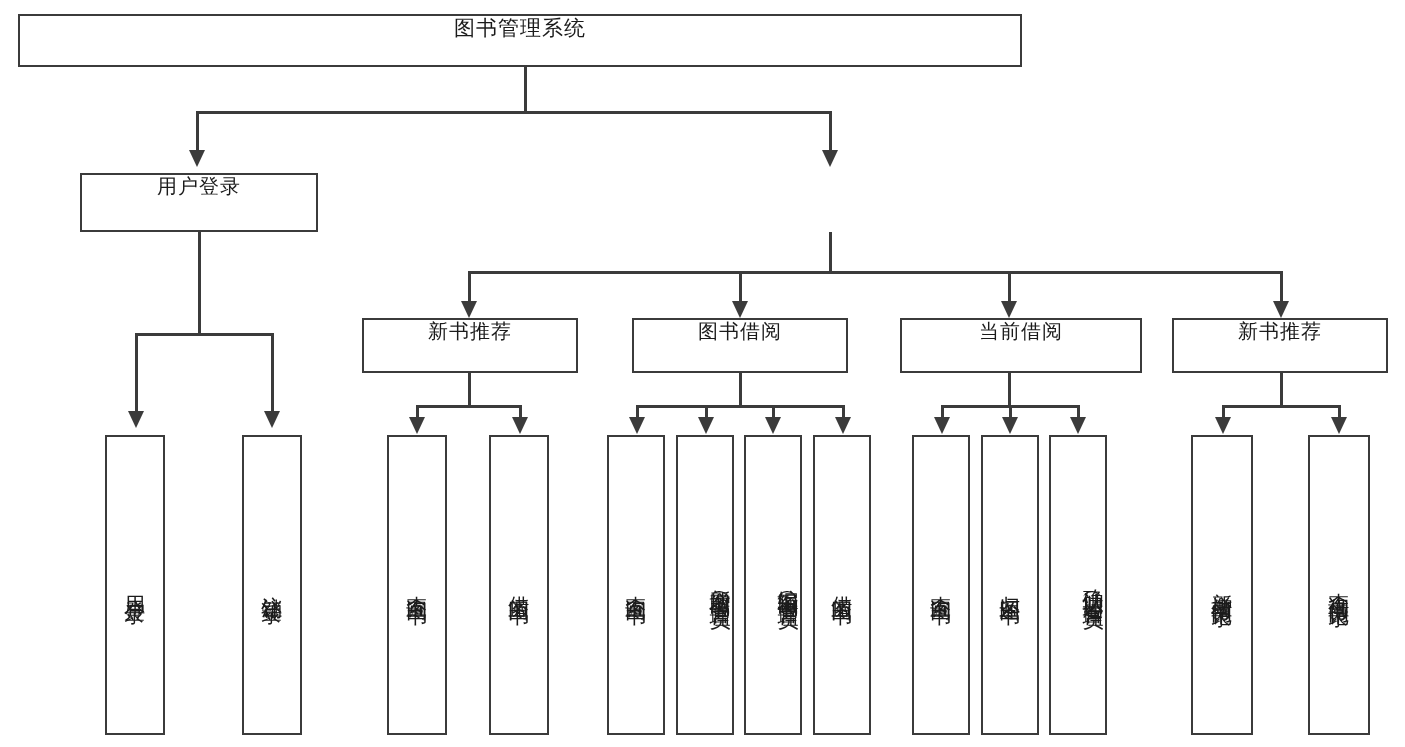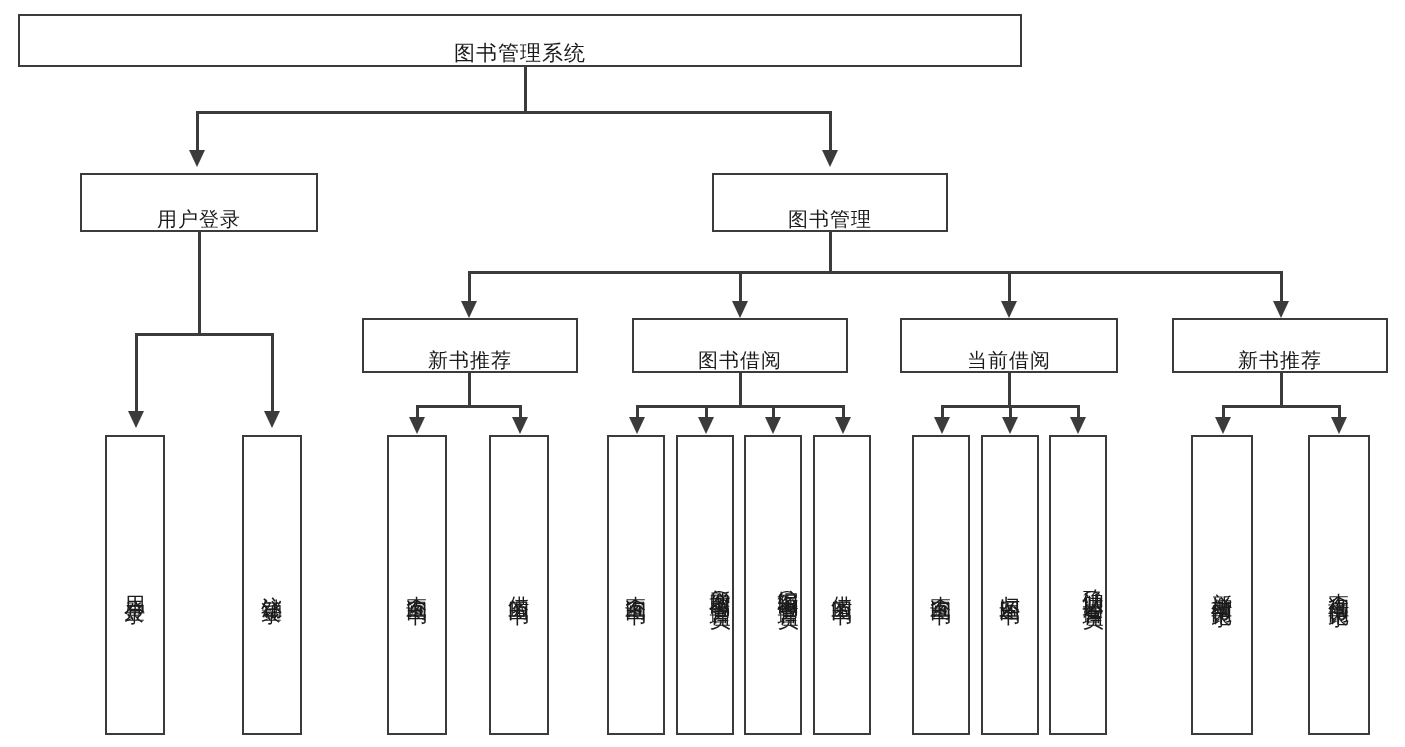--- a/index.html
+++ b/index.html
@@ -15,21 +15,21 @@
     background:#ffffff;
     overflow:hidden;
   }
   
   .node{
     position:absolute;
     box-sizing:border-box;
     border:2.5px solid #3b3b3b;
     background:#ffffff;
     display:flex;
-    align-items:flex-end;
+    align-items:flex-start;
     justify-content:center;
     color:#1b1b1b;
     letter-spacing:1px;
     line-height:1.12;
   }
   .node.root{
     font-size:21px;
   }
   .node.level2{
     font-size:20px;
@@ -98,23 +98,20 @@
   <div class="conn vline" style="left:196px;top:111px;height:40px;"></div>
   <div class="arrow" style="left:189px;top:150px;"></div>
 
   <div class="conn vline" style="left:829px;top:111px;height:40px;"></div>
   <div class="arrow" style="left:822px;top:150px;"></div>
 
   <div class="node level2" style="left:80px;top:173px;width:238px;height:59px;">
     <span>用户登录</span>
   </div>
 
-  <div class="node level2" style="left:712px;top:173px;width:236px;height:59px;">
-    <span>图书管理</span>
-  </div>
 
   <div class="conn vline" style="left:198px;top:232px;height:101px;"></div>
   <div class="conn hline" style="left:135px;top:333px;width:139px;"></div>
   <div class="conn vline" style="left:135px;top:333px;height:79px;"></div>
   <div class="arrow" style="left:128px;top:411px;"></div>
   <div class="conn vline" style="left:271px;top:333px;height:79px;"></div>
   <div class="arrow" style="left:264px;top:411px;"></div>
 
   <div class="conn vline" style="left:829px;top:232px;height:41px;"></div>
   <div class="conn hline" style="left:468px;top:271px;width:815px;"></div>
@@ -130,21 +127,21 @@
 
   <div class="conn vline" style="left:1280px;top:271px;height:31px;"></div>
   <div class="arrow" style="left:1273px;top:301px;"></div>
 
   <div class="node level3" style="left:632px;top:318px;width:216px;height:55px;">
     <span>图书借阅</span>
   </div>
   <div class="node level3" style="left:362px;top:318px;width:216px;height:55px;">
     <span>新书推荐</span>
   </div>
-  <div class="node level3" style="left:900px;top:318px;width:218px;height:55px;">
+  <div class="node level3" style="left:900px;top:318px;width:242px;height:55px;">
     <span>当前借阅</span>
   </div>
   <div class="node level3" style="left:1172px;top:318px;width:216px;height:55px;">
     <span>新书推荐</span>
   </div>
 
   <div class="conn vline" style="left:468px;top:373px;height:33px;"></div>
   <div class="conn hline" style="left:416px;top:405px;width:106px;"></div>
   <div class="conn vline" style="left:416px;top:405px;height:13px;"></div>
   <div class="arrow" style="left:409px;top:417px;"></div>

